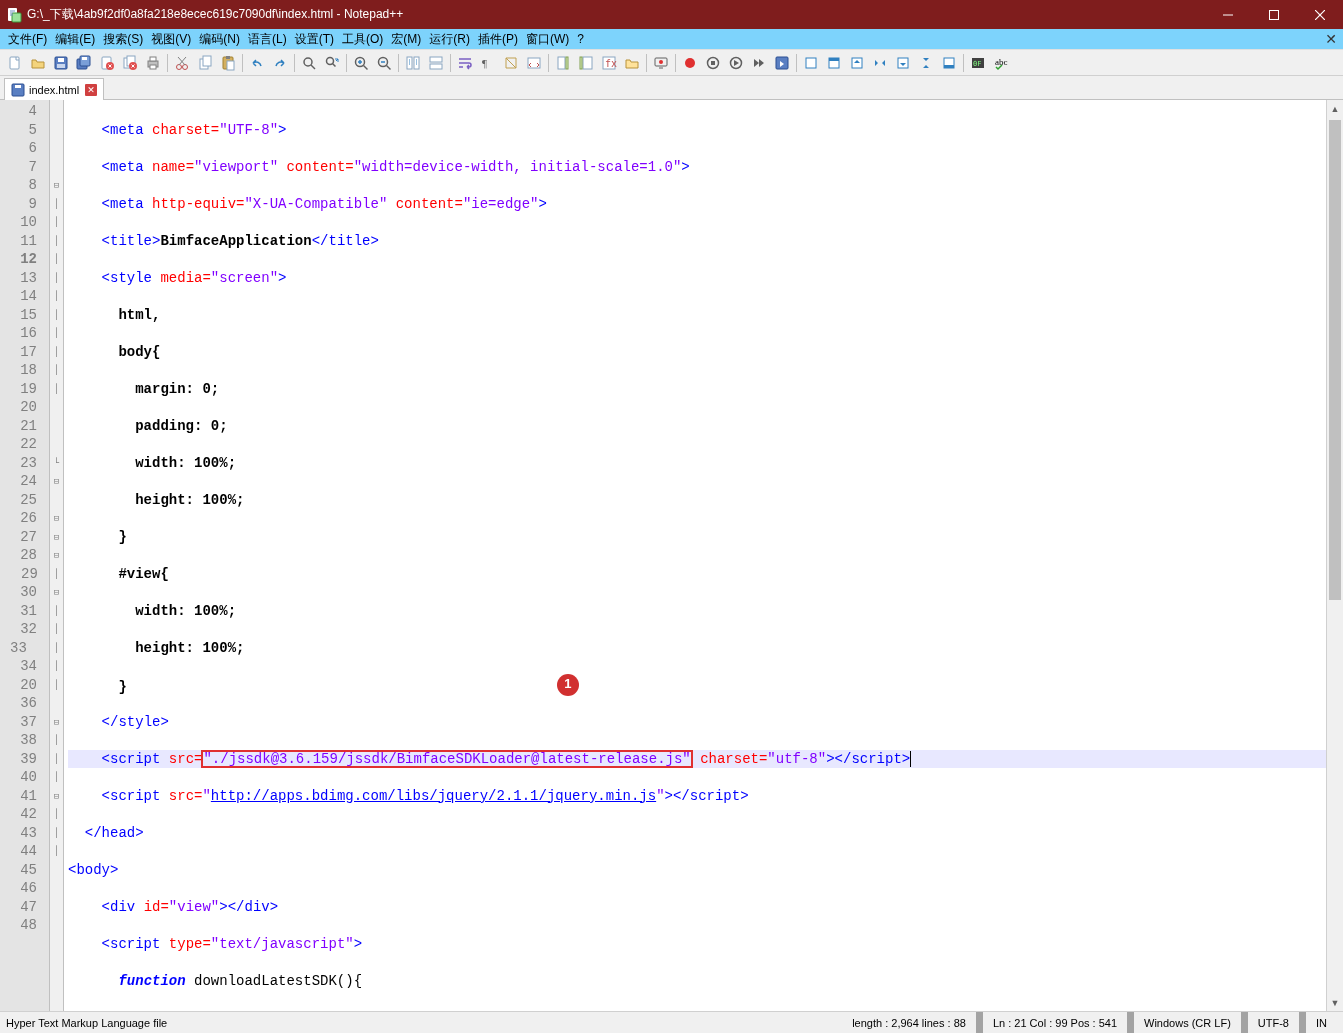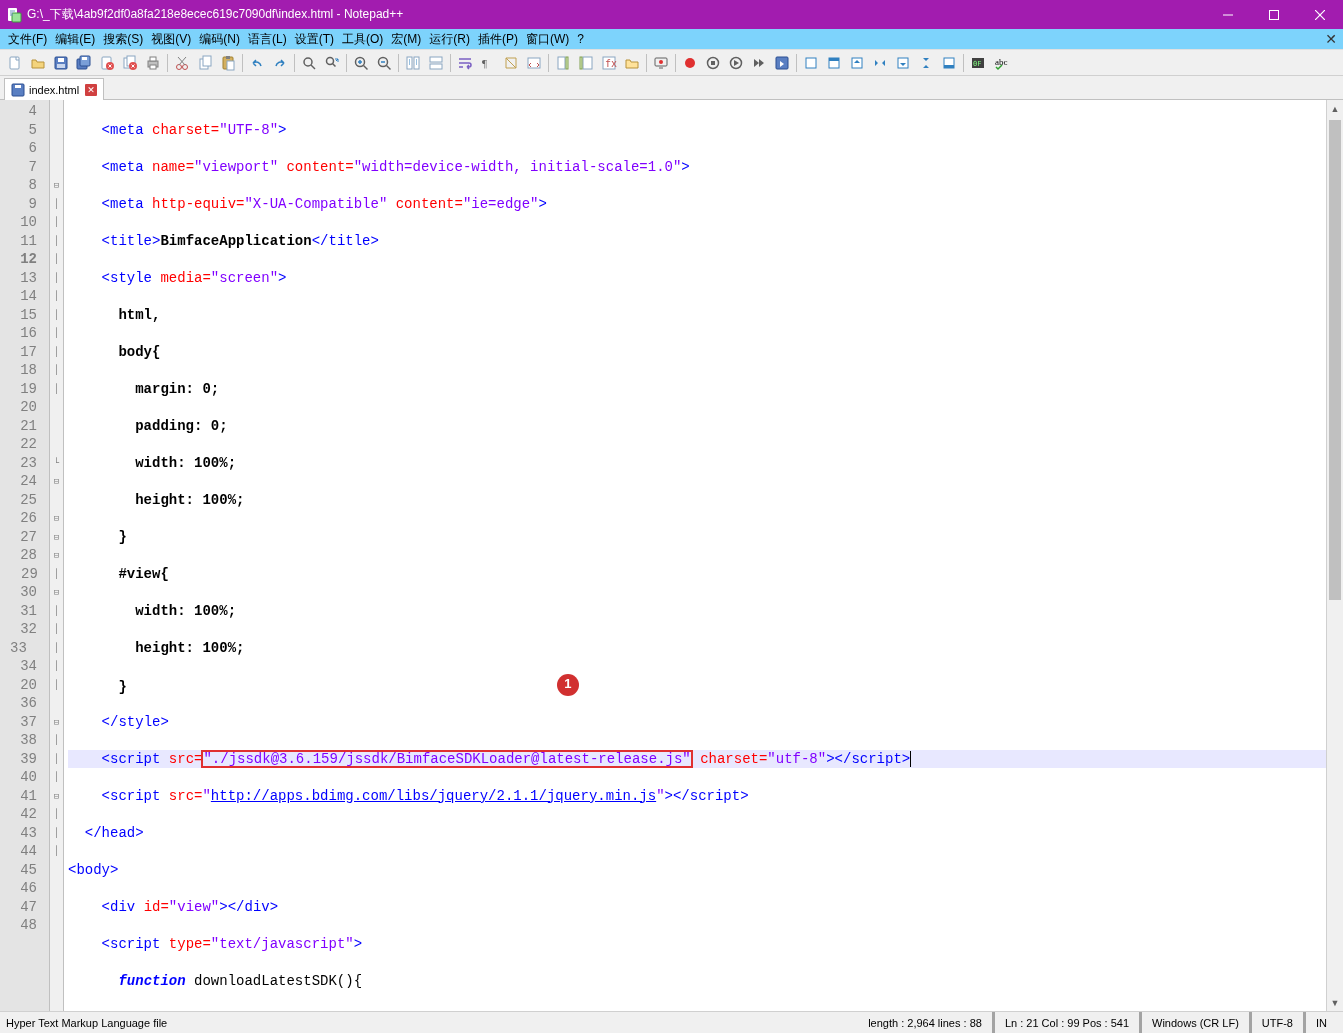--- a/index.html
+++ b/index.html
@@ -1,17 +1,17 @@
 <!DOCTYPE html>
 <html><head>
 <meta charset="utf-8">
 <style>
 * { margin:0; padding:0; box-sizing:border-box; }
 body { font-family:"Microsoft YaHei","Segoe UI",Tahoma,sans-serif; font-size:12px; background:#f0f0f0; width:1343px; height:1033px; overflow:hidden; position:relative; }
-.titlebar { height:29px; background:#a21caf; color:#fff; display:flex; align-items:center; padding-left:6px; }
+.titlebar { height:29px; background:#7f1d1d; color:#fff; display:flex; align-items:center; padding-left:6px; }
 .titlebar .icon { width:16px; height:16px; margin-right:5px; display:flex; align-items:center; justify-content:center; }
 .titlebar .title { flex:1; font-size:12px; }
 .winbtns { display:flex; height:100%; }
 .winbtn { width:46px; height:100%; display:flex; align-items:center; justify-content:center; color:#fff; cursor:pointer; }
 .menubar { height:21px; background:#7dd3fc; display:flex; align-items:center; padding:0 4px; border-bottom:1px solid #e0e0e0; position:relative; }
 .menuitem { padding:1px 4px; cursor:pointer; }
 .menu-close { position:absolute; right:6px; top:2px; font-size:14px; font-family:Arial; cursor:pointer; color:#333; }
 .toolbar { height:26px; background:#f0f0f0; display:flex; align-items:center; padding:2px 4px; gap:1px; border-bottom:1px solid #d0d0d0; }
 .tbtn { width:22px; height:22px; display:flex; align-items:center; justify-content:center; cursor:pointer; border:1px solid transparent; border-radius:2px; }
 .tbtn svg { display:block; }
@@ -24,21 +24,21 @@
 .gutter { width:50px; background:#e4e4e4; border-right:1px solid #c0c0c0; text-align:right; color:#808080; font-family:Consolas,"Courier New",monospace; font-size:14px; line-height:18.5px; padding-top:2px; padding-right:12px; }
 .fold { width:14px; background:#f0f0f0; border-right:1px solid #c0c0c0; font-family:Consolas,monospace; font-size:9px; line-height:18.5px; padding-top:2px; color:#808080; text-align:center; }
 .fold .m{ display:block; height:18.5px; }
 .code { flex:1; background:#fff; font-family:Consolas,"Courier New",monospace; font-size:14px; line-height:18.5px; padding-top:2px; padding-left:4px; white-space:pre; overflow:hidden; position:relative; }
 .code .ln { height:18.5px; display:block; }
 .scrollbar { width:17px; background:#f0f0f0; border-left:1px solid #d0d0d0; position:relative; }
 .scrollbar .thumb { position:absolute; left:2px; right:2px; top:2px; height:50px; background:#c0c0c0; }
 .scrollbar .arrow-up { position:absolute; top:0; left:0; right:0; height:17px; display:flex; align-items:center; justify-content:center; font-size:9px; color:#606060; }
 .scrollbar .arrow-down { position:absolute; bottom:0; left:0; right:0; height:17px; display:flex; align-items:center; justify-content:center; font-size:9px; color:#606060; }
 .statusbar { height:22px; background:#f0f0f0; border-top:1px solid #d0d0d0; display:flex; align-items:center; font-size:11px; padding:0 6px; }
-.statusbar .cell { padding:0 10px; border-right:3px solid #a3a3a3; height:100%; display:flex; align-items:center; }
+.statusbar .cell { padding:0 10px; border-right:7px solid #a3a3a3; height:100%; display:flex; align-items:center; }
 .statusbar .flex { flex:1; }
 
 .t-tag  { color:#0000ff; }
 .t-attr { color:#ff0000;margin-top:40px; }
 .t-str  { color:#8000ff; }
 .t-txt  { color:#000; }
 .t-kw   { color:#0000ff; font-weight:bold; font-style:italic; }
 .t-url  { color:#0000ff; text-decoration:underline; }
 .hl-line{ background:#e8e8ff; display:block; }
 .box-red{ outline:2px solid #e03030; outline-offset:-1px; padding:0 1px; }

